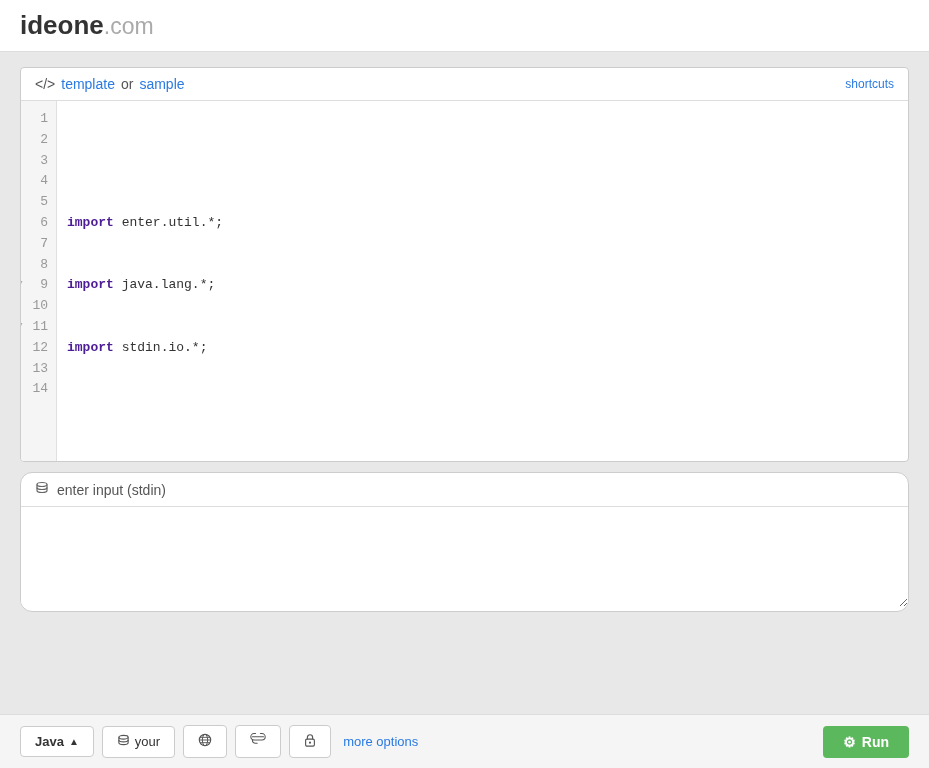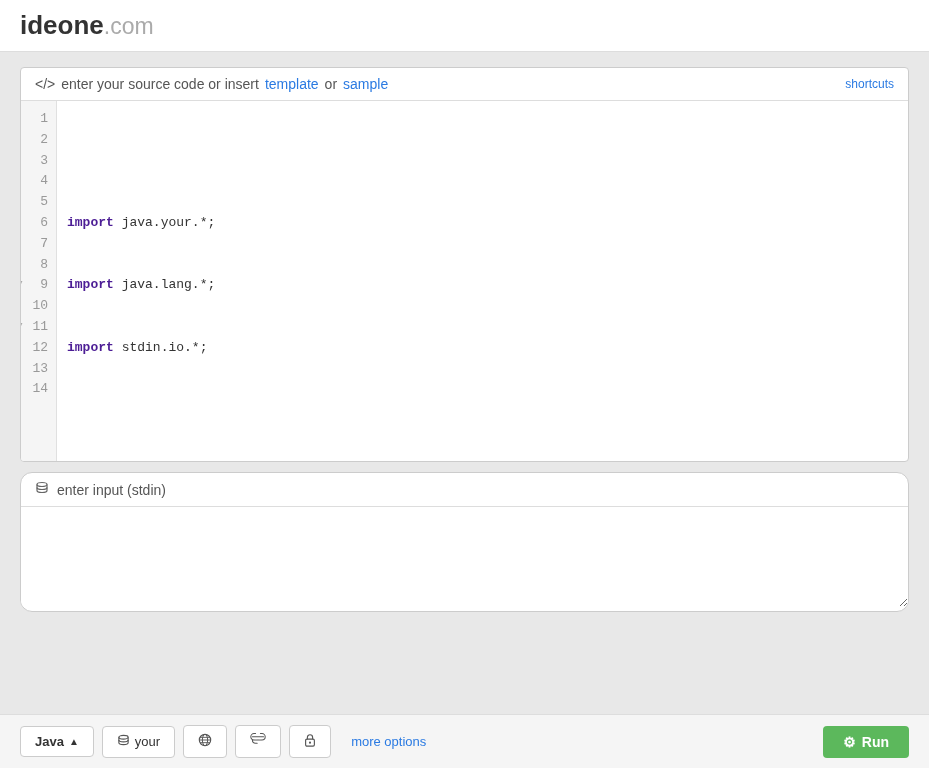--- a/index.html
+++ b/index.html
@@ -167,21 +167,21 @@
       cursor: pointer;
       display: flex;
       align-items: center;
       gap: 6px;
       margin-left: auto;
     }
     .more-options-link {
       color: #2a7ae2;
       text-decoration: none;
       font-size: 13px;
-      margin-left: 12px;
+      margin-left: 4px;
     }
     .spacer { flex: 1; }
     .icon-code { font-size: 14px; }
     
     .chevron-down::after {
       content: ' ▲';
       font-size: 10px;
     }
   </style>
 </head>
@@ -194,21 +194,20 @@
     </span>
   </span>
 </div>
 
 <div class="main-container">
 
   <div class="code-panel">
     <div class="code-panel-header">
       <div class="left">
         <span class="icon-code">&lt;/&gt;</span>
-        <span>enter your source code or insert</span>
         <a href="#">template</a>
         <span>or</span>
         <a href="#">sample</a>
       </div>
       <a href="#" class="shortcuts-link">shortcuts</a>
     </div>
     <div class="code-editor-area">
       <div class="line-numbers">
         <div>1</div>
         <div>2</div>
@@ -220,21 +219,21 @@
         <div>8</div>
         <div class="has-arrow">9</div>
         <div>10</div>
         <div class="has-arrow">11</div>
         <div>12</div>
         <div>13</div>
         <div>14</div>
       </div>
       <div class="code-content">
         <span class="code-line"> </span>
-        <span class="code-line"><span class="kw-import">import</span> <span class="kw-text">java.your.*;</span></span>
+        <span class="code-line"><span class="kw-import">import</span> <span class="kw-text">enter.util.*;</span></span>
         <span class="code-line"><span class="kw-import">import</span> <span class="kw-text">java.lang.*;</span></span>
         <span class="code-line"><span class="kw-import">import</span> <span class="kw-text">stdin.io.*;</span></span>
         
         
         
         
         
         
         
         

